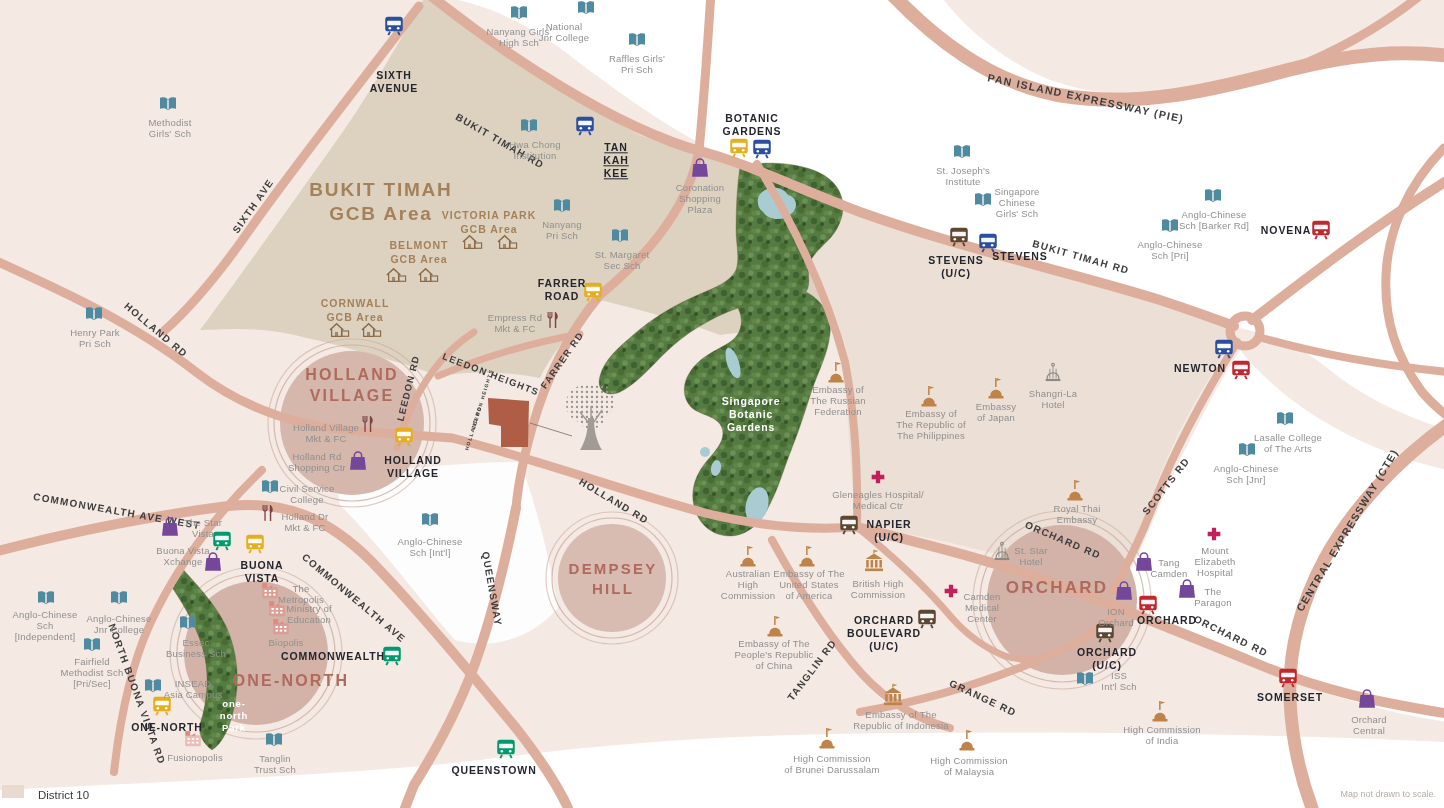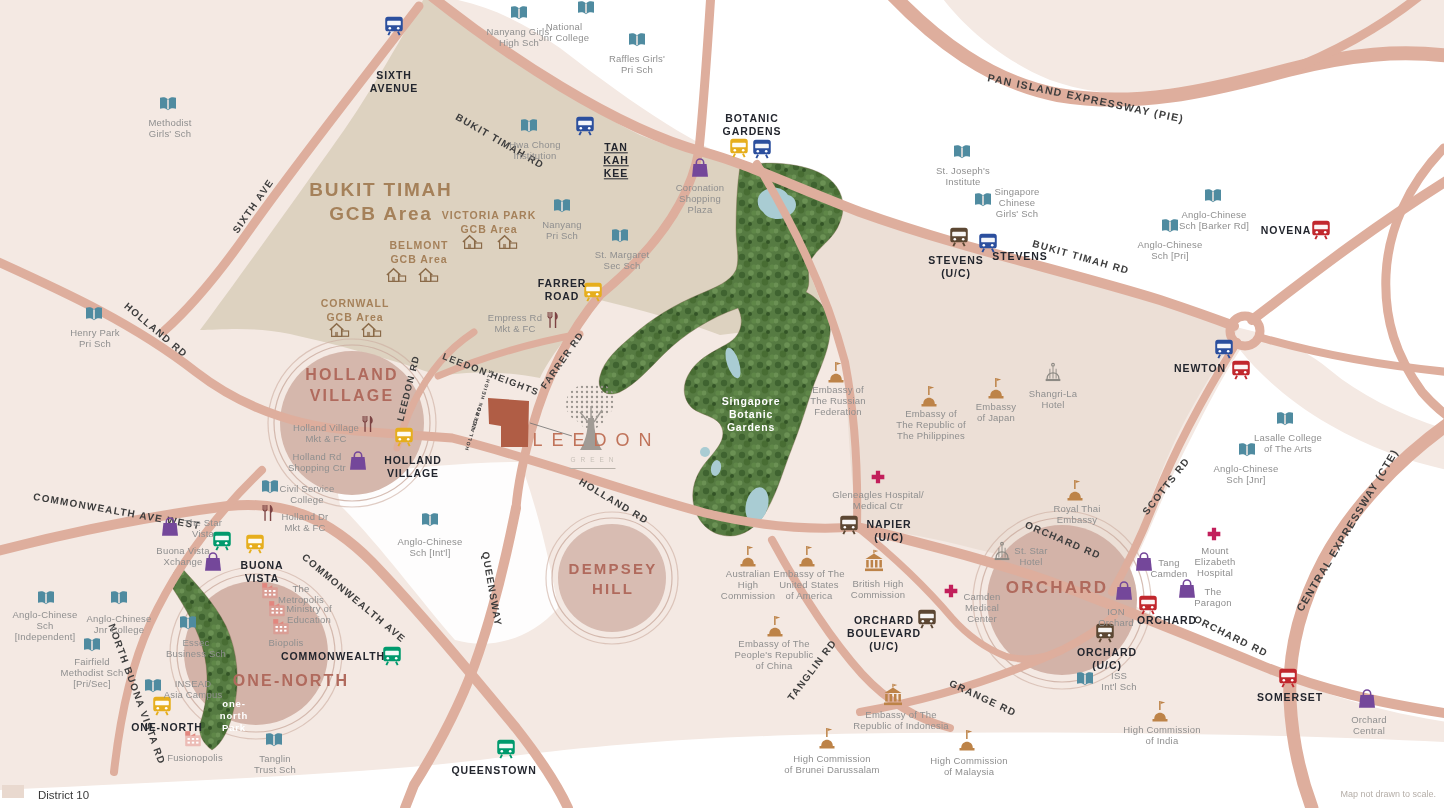--- a/index.html
+++ b/index.html
@@ -816,25 +816,20 @@
           <use href="#i-house" xlink:href="#i-house"></use>
         </svg>
       </div>
       <div class="abs house" style="left: 371px; top: 331px;">
         <svg viewBox="0 0 24 24">
           <use href="#i-house" xlink:href="#i-house"></use>
         </svg>
       </div>
     </div>
 
-  <div class="logo">
-    <div class="logo-name">LEEDON</div>
-    <div class="logo-sub">GREEN</div>
-    <div class="logo-rule"></div>
-  </div>
 
   <div class="legend">
     <span class="swatch"></span>
     <span class="txt">District 10</span>
   </div>
   <div class="footnote">Map not drawn to scale.</div>
 
 </div>
 
 </body></html>

